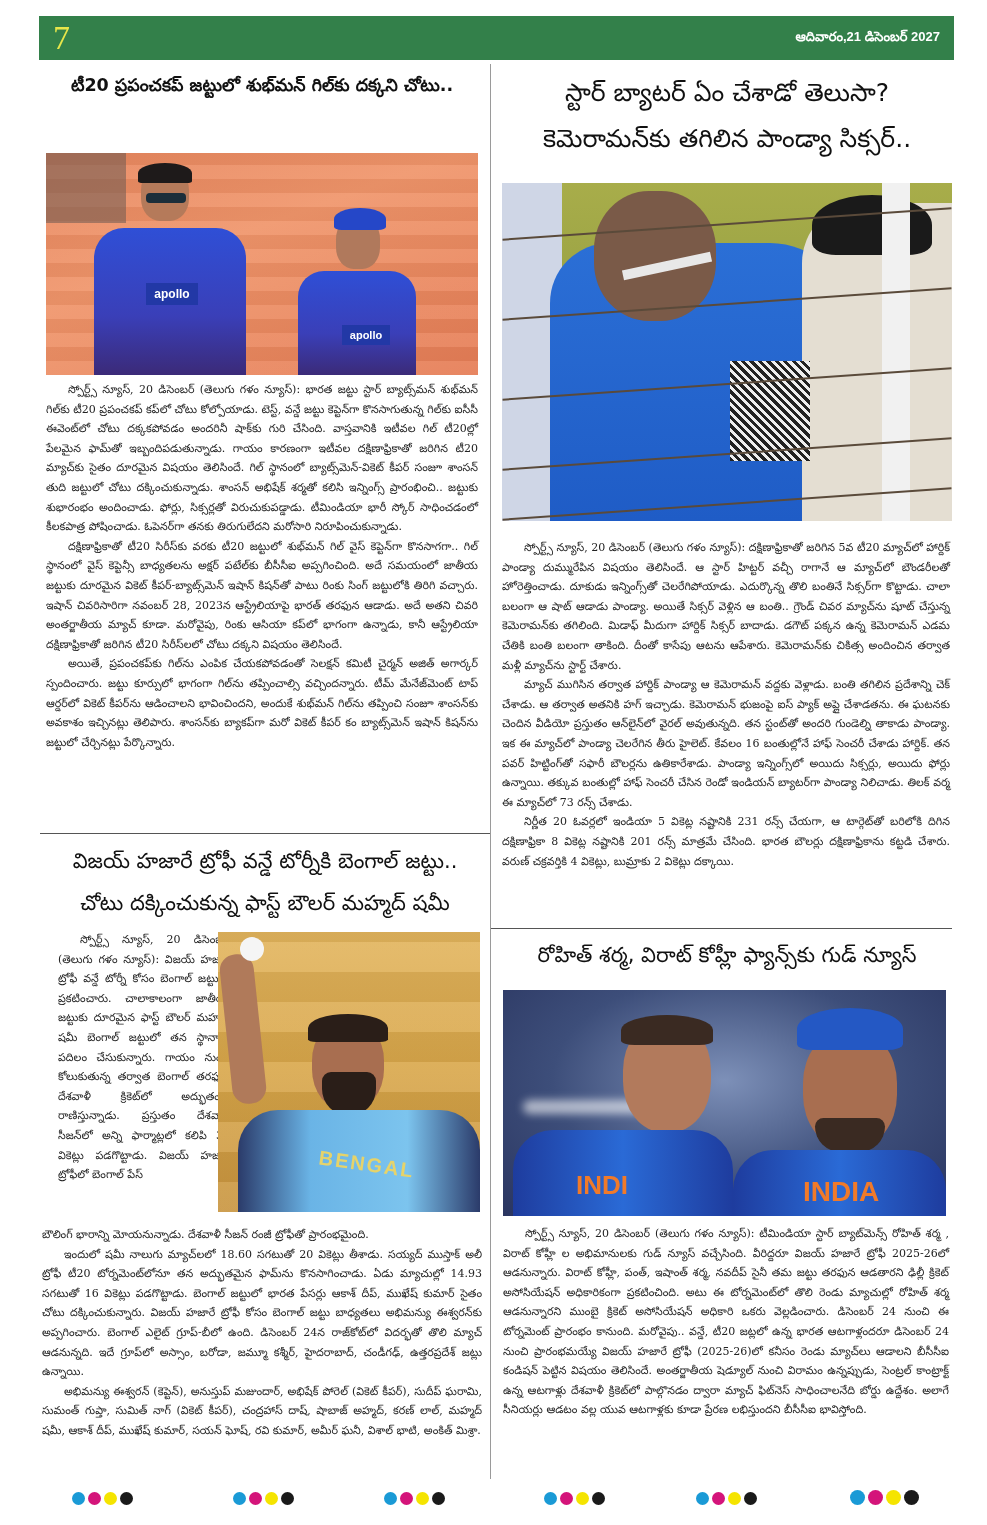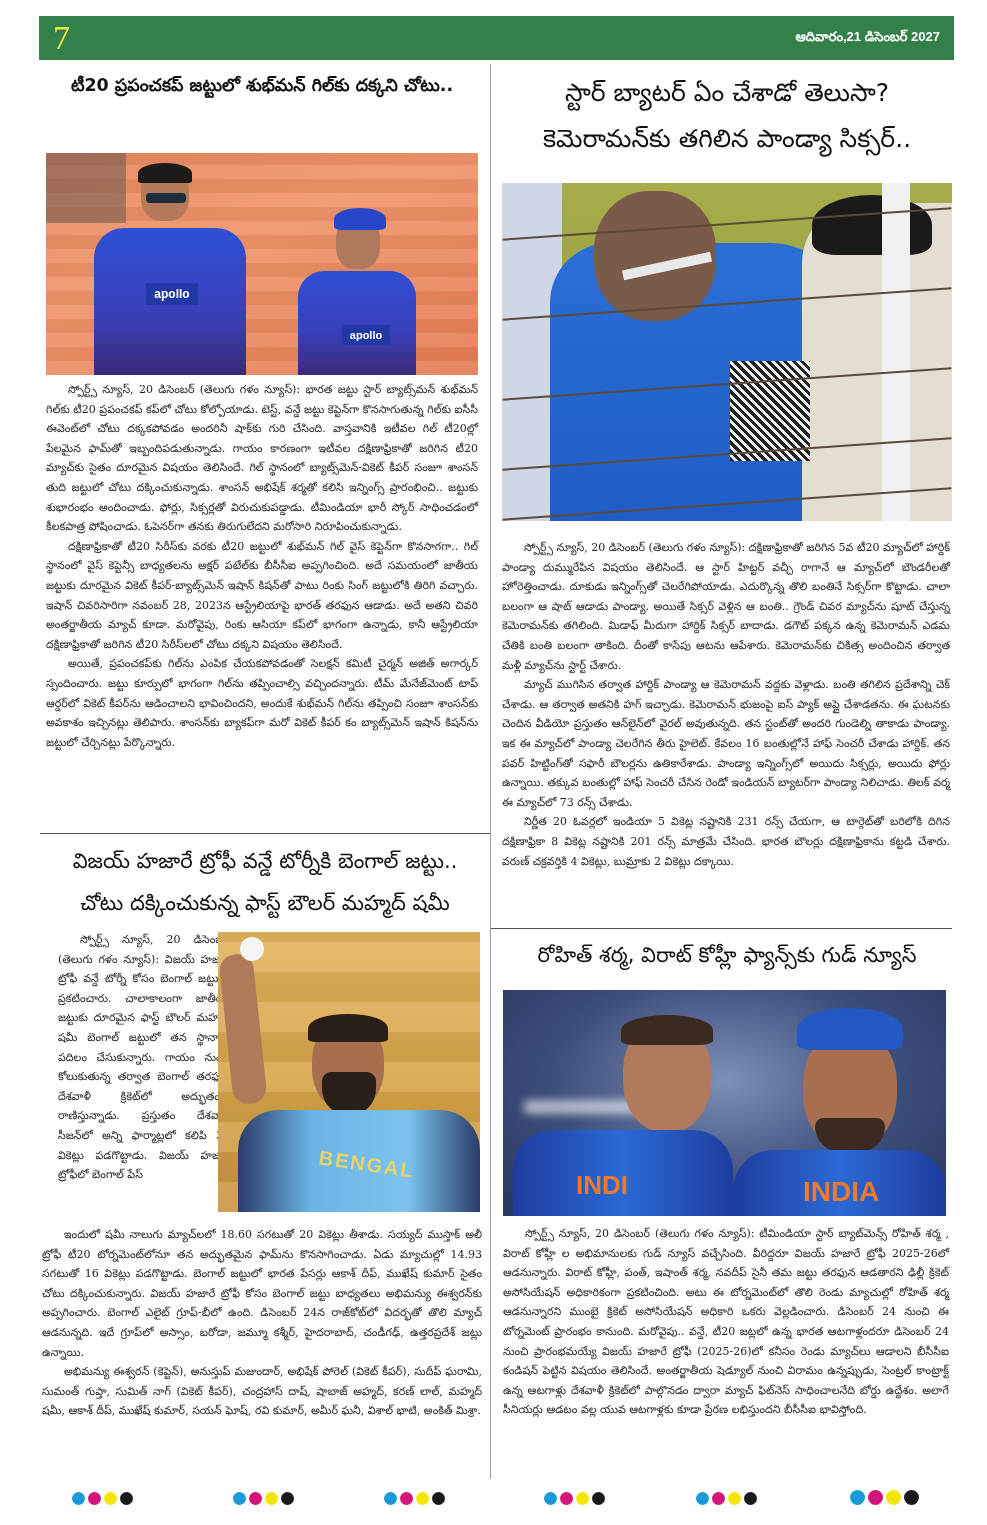--- a/index.html
+++ b/index.html
@@ -100,20 +100,21 @@
   <div class="figure-shape" style="left:8px; top:22px; width:34px; height:150px; border-radius:16px; background:#b07a5a; transform:rotate(-6deg);"></div>
   <div class="figure-shape" style="left:22px; top:5px; width:24px; height:24px; border-radius:50%; background:#f5f5f5;"></div>
   <div class="figure-shape" style="left:94px; top:88px; width:72px; height:90px; border-radius:45%; background:#a86e50;"></div>
   <div class="figure-shape" style="left:90px; top:82px; width:80px; height:28px; border-radius:50% 50% 10% 10%; background:#2a1e18;"></div>
   <div class="figure-shape" style="left:104px; top:140px; width:54px; height:44px; border-radius:10px 10px 30px 30px; background:#2a1e18;"></div>
   <div class="figure-shape" style="left:20px; top:178px; width:242px; height:102px; border-radius:40px 40px 0 0; background: linear-gradient(90deg,#2b3b6a 0%,#6ab4e6 30%,#7cc4ee 70%,#2b3b6a 100%);"></div>
   <div class="figure-shape" style="left:100px; top:222px; width:110px; height:30px; color:#e6d36a; font: bold 20px 'Liberation Sans', sans-serif; letter-spacing:2px; transform:rotate(8deg);">BENGAL</div>
 </div>
 
 <div class="body-text" style="left:42px; top:1225px; width:440px;">
+  <p style="text-indent:0;">బౌలింగ్ భారాన్ని మోయనున్నాడు. దేశవాళీ సీజన్ రంజీ ట్రోఫీతో ప్రారంభమైంది.</p>
   <p>ఇందులో షమీ నాలుగు మ్యాచ్‌లలో 18.60 సగటుతో 20 వికెట్లు తీశాడు. సయ్యద్ ముస్తాక్ అలీ ట్రోఫీ టీ20 టోర్నమెంట్‌లోనూ తన అద్భుతమైన ఫామ్‌ను కొనసాగించాడు. ఏడు మ్యాచుల్లో 14.93 సగటుతో 16 వికెట్లు పడగొట్టాడు. బెంగాల్ జట్టులో భారత పేసర్లు ఆకాశ్ దీప్, ముఖేష్ కుమార్ సైతం చోటు దక్కించుకున్నారు. విజయ్ హజారే ట్రోఫీ కోసం బెంగాల్ జట్టు బాధ్యతలు అభిమన్యు ఈశ్వరన్‌కు అప్పగించారు. బెంగాల్ ఎలైట్ గ్రూప్-బీలో ఉంది. డిసెంబర్ 24న రాజ్‌కోట్‌లో విదర్భతో తొలి మ్యాచ్ ఆడనున్నది. ఇదే గ్రూప్‌లో అస్సాం, బరోడా, జమ్మూ కశ్మీర్, హైదరాబాద్, చండీగఢ్, ఉత్తరప్రదేశ్ జట్లు ఉన్నాయి.</p>
   <p>అభిమన్యు ఈశ్వరన్ (కెప్టెన్), అనుస్తుప్ మజుందార్, అభిషేక్ పోరెల్ (వికెట్ కీపర్), సుదీప్ ఘరామి, సుమంత్ గుప్తా, సుమిత్ నాగ్ (వికెట్ కీపర్), చంద్రహాస్ దాష్, షాబాజ్ అహ్మద్, కరణ్ లాల్, మహ్మద్ షమీ, ఆకాశ్ దీప్, ముఖేష్ కుమార్, సయన్ ఘోష్, రవి కుమార్, అమీర్ ఘనీ, విశాల్ భాటి, అంకిత్ మిశ్రా.</p>
 </div>
 
 <div class="headline" style="left:496px; top:935px; width:462px; font-size:21px; line-height:40px; font-weight:normal;">
   <div>రోహిత్ శర్మ, విరాట్ కోహ్లీ ఫ్యాన్స్‌కు గుడ్ న్యూస్</div>
 </div>
 
 <div class="photo" style="left:503px; top:990px; width:443px; height:226px; background: radial-gradient(ellipse at 50% 40%, #7d90b8 0%, #3d4e7a 55%, #2a3560 100%);">
   <div class="figure-shape" style="left:20px; top:110px; width:160px; height:14px; border-radius:7px; background:rgba(255,255,255,0.6); filter:blur(4px);"></div>

